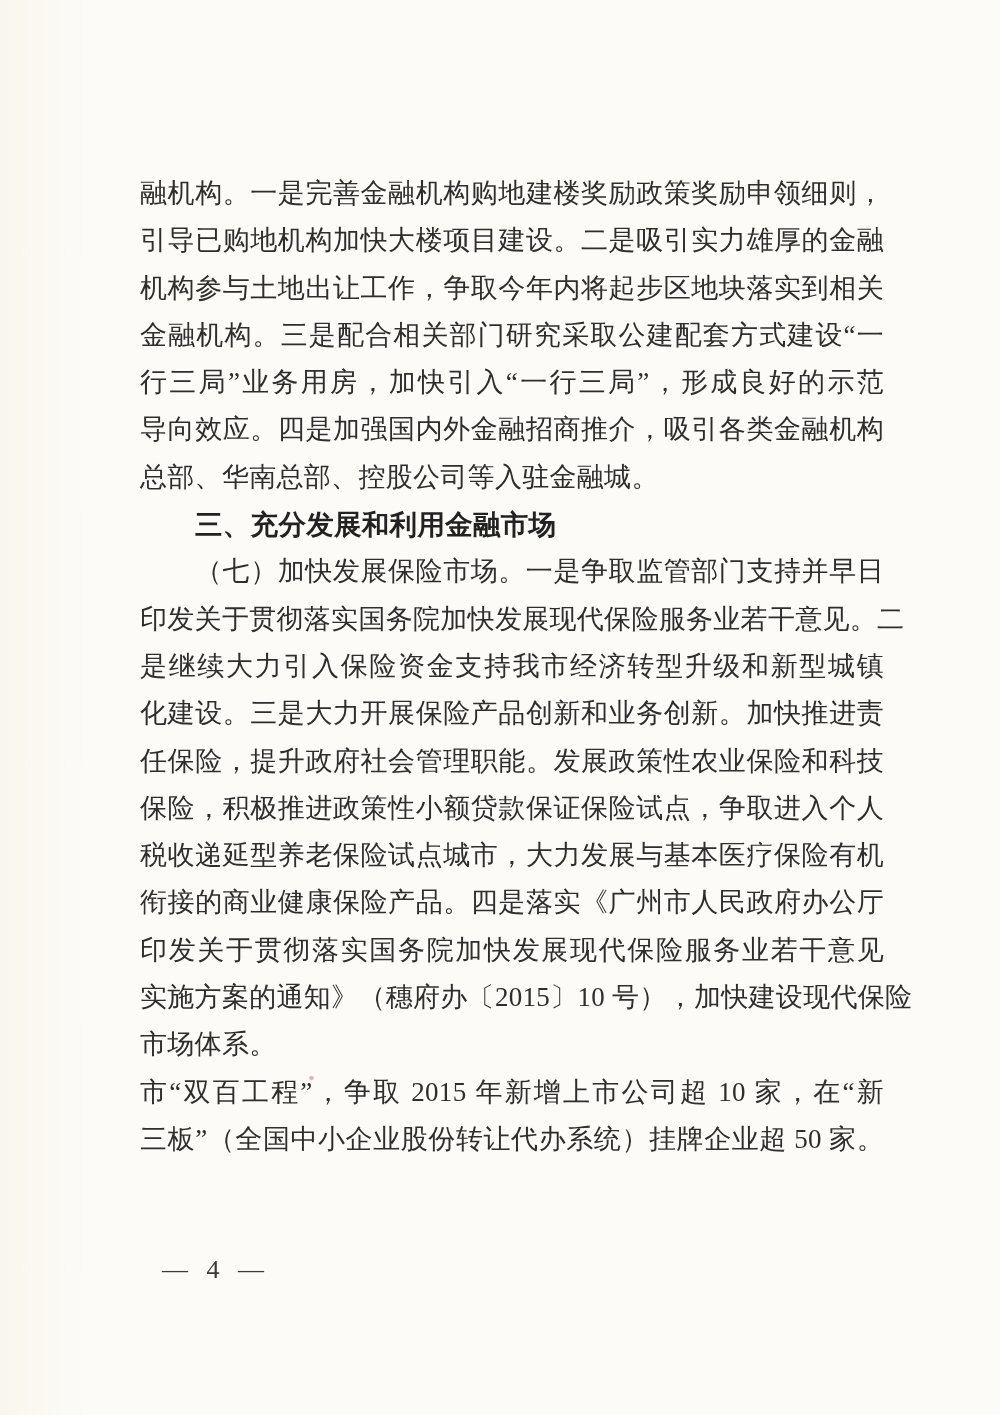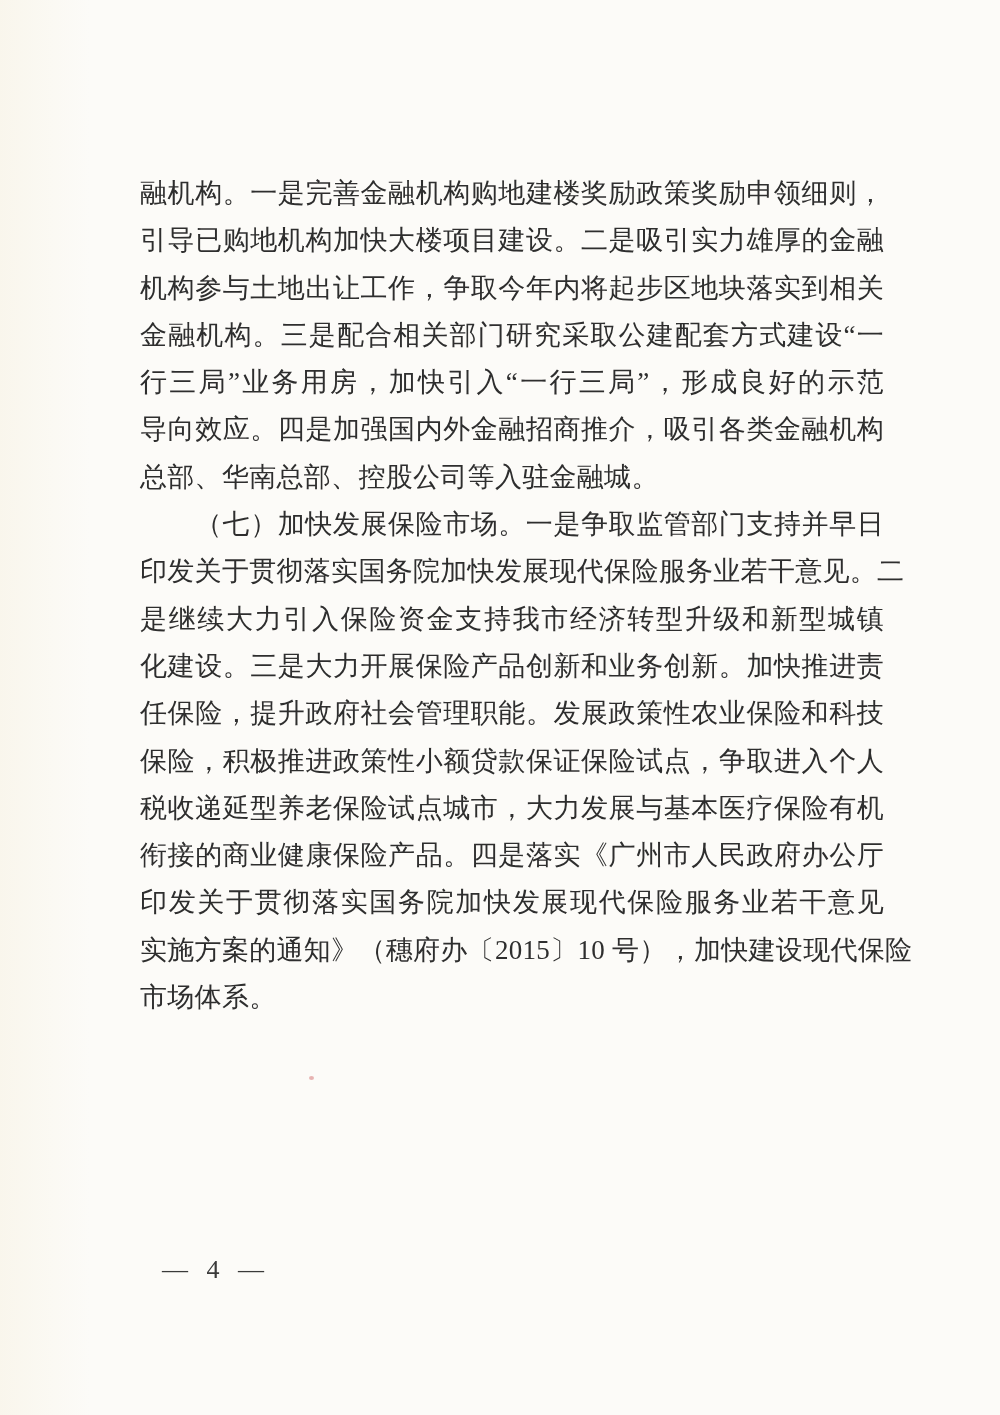--- a/index.html
+++ b/index.html
@@ -75,28 +75,31 @@
 <div class="scan-shade"></div>
 
 <div class="doc">
   <div class="line">融机构。一是完善金融机构购地建楼奖励政策奖励申领细则，</div>
   <div class="line">引导已购地机构加快大楼项目建设。二是吸引实力雄厚的金融</div>
   <div class="line">机构参与土地出让工作，争取今年内将起步区地块落实到相关</div>
   <div class="line">金融机构。三是配合相关部门研究采取公建配套方式建设“一</div>
   <div class="line">行三局”业务用房，加快引入“一行三局”，形成良好的示范</div>
   <div class="line">导向效应。四是加强国内外金融招商推介，吸引各类金融机构</div>
   <div class="line nojust">总部、华南总部、控股公司等入驻金融城。</div>
+  <div class="line heading indent nojust">三、充分发展和利用金融市场</div>
   <div class="line indent">（七）加快发展保险市场。一是争取监管部门支持并早日</div>
   <div class="line">印发关于贯彻落实国务院加快发展现代保险服务业若干意见。二</div>
   <div class="line">是继续大力引入保险资金支持我市经济转型升级和新型城镇</div>
   <div class="line">化建设。三是大力开展保险产品创新和业务创新。加快推进责</div>
   <div class="line">任保险，提升政府社会管理职能。发展政策性农业保险和科技</div>
   <div class="line">保险，积极推进政策性小额贷款保证保险试点，争取进入个人</div>
   <div class="line">税收递延型养老保险试点城市，大力发展与基本医疗保险有机</div>
   <div class="line">衔接的商业健康保险产品。四是落实《广州市人民政府办公厅</div>
   <div class="line">印发关于贯彻落实国务院加快发展现代保险服务业若干意见</div>
   <div class="line">实施方案的通知》（穗府办〔2015〕10 号），加快建设现代保险</div>
   <div class="line nojust">市场体系。</div>
+  <div class="line">市“双百工程”，争取 2015 年新增上市公司超 10 家，在“新</div>
+  <div class="line">三板”（全国中小企业股份转让代办系统）挂牌企业超 50 家。</div>
 </div>
 
 <div class="speck"></div>
 
 <div class="page-number">— 4 —</div>
 
 </body></html>

